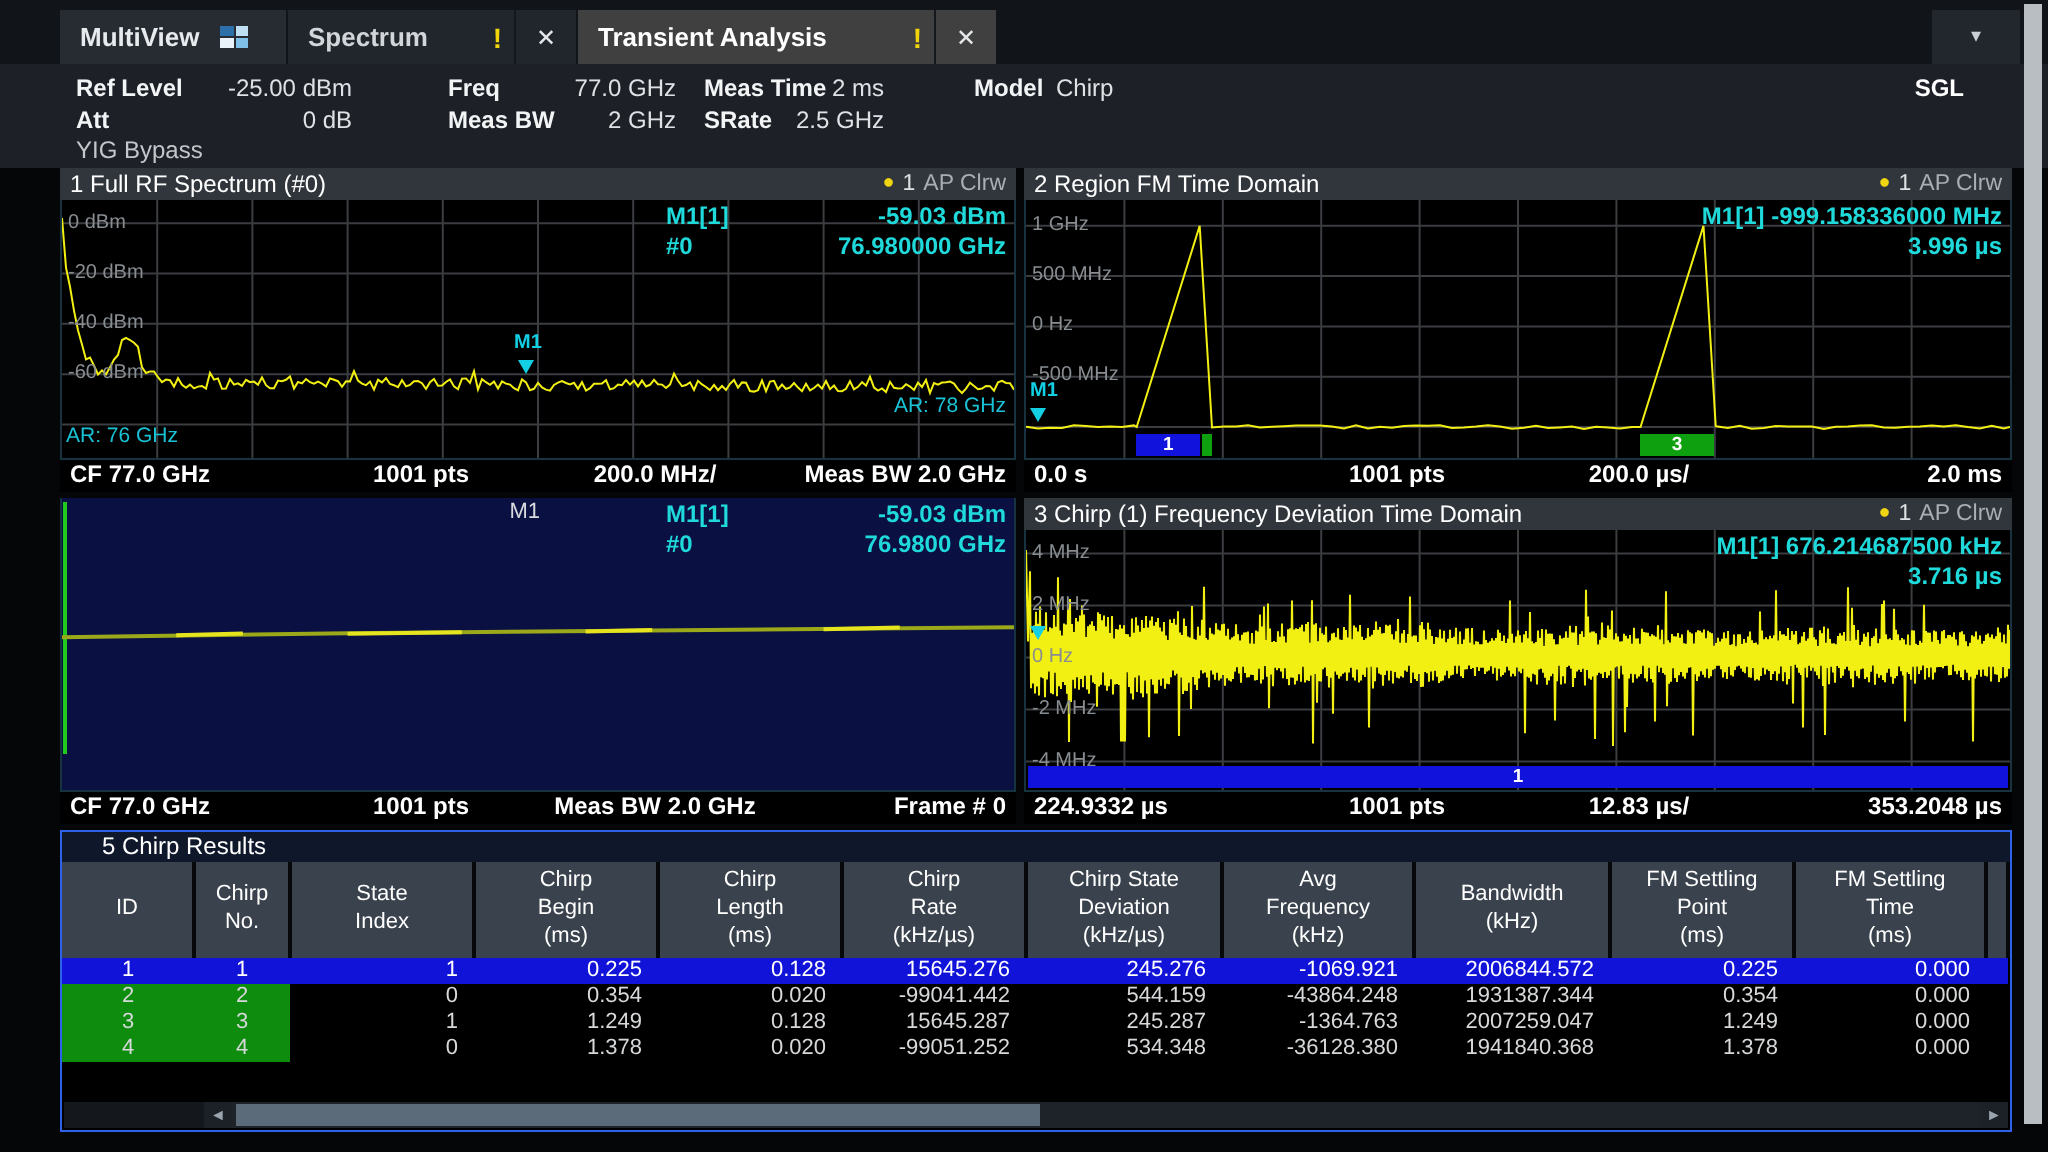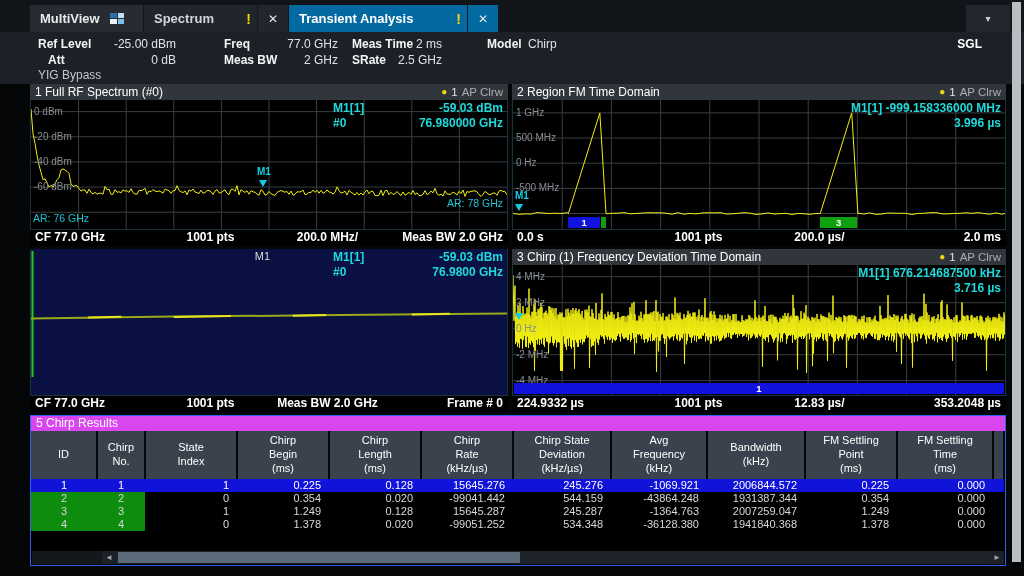--- a/index.html
+++ b/index.html
@@ -5,21 +5,21 @@
   html,body{margin:0;padding:0;background:#000;}
   #screen{position:relative;width:1024px;height:576px;background:#050607;overflow:hidden;
           font-family:"Liberation Sans","DejaVu Sans",sans-serif;color:#fff;}
   
   .tabbar{position:absolute;left:0;top:0;width:1024px;height:32px;background:#111418;}
   .tab{position:absolute;top:5px;height:27px;display:flex;align-items:center;box-sizing:border-box;
        font-size:13px;font-weight:bold;cursor:default;}
   .tab .tlabel{padding-left:10px;}
   .tab-mv{left:30px;width:113px;background:#272c33;color:#e8ebee;}
   .tab-sp{left:144px;width:144px;background:#21262c;color:#d2d6da;text-align:right;}
-  .tab-ta{left:289px;width:209px;background:#0369a1;color:#ffffff;}
+  .tab-ta{left:289px;width:209px;background:#404040;color:#ffffff;}
   .warn{color:#f2d40b;font-size:14px;font-weight:bold;margin-left:auto;padding-right:6px;}
   .tclose{width:30px;height:27px;border-left:1px solid #14171b;display:flex;align-items:center;
           justify-content:center;font-size:12px;color:#e3e7ea;}
   .gicon{margin-left:10px;width:14px;height:11px;display:grid;grid-template-columns:7px 6px;
          grid-template-rows:5px 5px;gap:1px;}
   .gicon i{display:block;}
   .gicon i:nth-child(1){background:#2d6fa8;}
   .gicon i:nth-child(2){background:#bfe0f2;}
   .gicon i:nth-child(3){background:#e9f2f8;}
   .gicon i:nth-child(4){background:#7ec0e8;}
@@ -60,21 +60,21 @@
   .m1gray{position:absolute;color:#d8dadc;font-size:11px;z-index:3;}
   .bar{position:absolute;bottom:1px;height:11px;z-index:2;color:#fff;font-size:9.5px;line-height:11px;
        text-align:center;font-weight:bold;}
   
   .cbar{position:absolute;left:148px;top:1px;right:3px;bottom:1px;
         background:linear-gradient(90deg,#2636c6 0%,#2f9fe4 16%,#1fd4a4 32%,#2fc32f 48%,#a6d61e 63%,#f6c400 77%,#f57600 89%,#e31010 100%);}
   .cbar span{position:absolute;top:0;font-size:10.5px;font-weight:bold;color:#1a1f38;line-height:14px;}
   
   .twin{position:absolute;left:30px;top:415px;width:976px;height:151px;border:1px solid #2e62e8;
         background:#000;box-sizing:border-box;}
-  .ttitle{height:15px;background:#d946ef;color:#fff;font-size:12px;line-height:15px;padding:0 5px;}
+  .ttitle{height:15px;background:#0f172a;color:#fff;font-size:12px;line-height:15px;padding:0 20px;}
   table{border-collapse:collapse;table-layout:fixed;width:100%;}
   thead th{background:#39424d;color:#fff;font-weight:normal;font-size:11px;line-height:1.25;
            white-space:pre-line;border-right:2px solid #06080a;vertical-align:middle;height:46px;padding:1px 2px;}
   tbody td{font-size:11px;height:13px;line-height:13px;color:#d6d8da;padding:0 8px 0 0;white-space:nowrap;}
   td.c{text-align:center;padding:0;}
   td.r{text-align:right;}
   td.fill{padding:0;}
   tr.sel td{background:#1113d8;color:#fff;}
   td.green{background:#0d8c0d;}
   
@@ -117,21 +117,21 @@
     <span class="cfg-label" style="left:38px;top:5px">Ref Level</span>
     <span class="cfg-value" style="left:88px;top:5px;width:88px">-25.00 dBm</span>
     <span class="cfg-label" style="left:224px;top:5px">Freq</span>
     <span class="cfg-value" style="left:258px;top:5px;width:80px">77.0 GHz</span>
     <span class="cfg-label" style="left:352px;top:5px">Meas Time</span>
     <span class="cfg-value" style="left:392px;top:5px;width:50px">2 ms</span>
     <span class="cfg-label" style="left:487px;top:5px">Model</span>
     <span class="cfg-value" style="left:528px;top:5px;text-align:left">Chirp</span>
     <span class="cfg-mode" style="right:42px;top:5px">SGL</span>
 
-    <span class="cfg-label" style="left:48px;top:21px">Att</span>
+    <span class="cfg-label" style="left:38px;top:21px">Att</span>
     <span class="cfg-value" style="left:88px;top:21px;width:88px">0 dB</span>
     <span class="cfg-label" style="left:224px;top:21px">Meas BW</span>
     <span class="cfg-value" style="left:258px;top:21px;width:80px">2 GHz</span>
     <span class="cfg-label" style="left:352px;top:21px">SRate</span>
     <span class="cfg-value" style="left:392px;top:21px;width:50px">2.5 GHz</span>
 
     <span class="cfg-extra" style="left:38px;top:36px">YIG Bypass</span>
   </div>
 
   <div class="panel" style="left:30px;top:84px;width:478px;height:162px">

